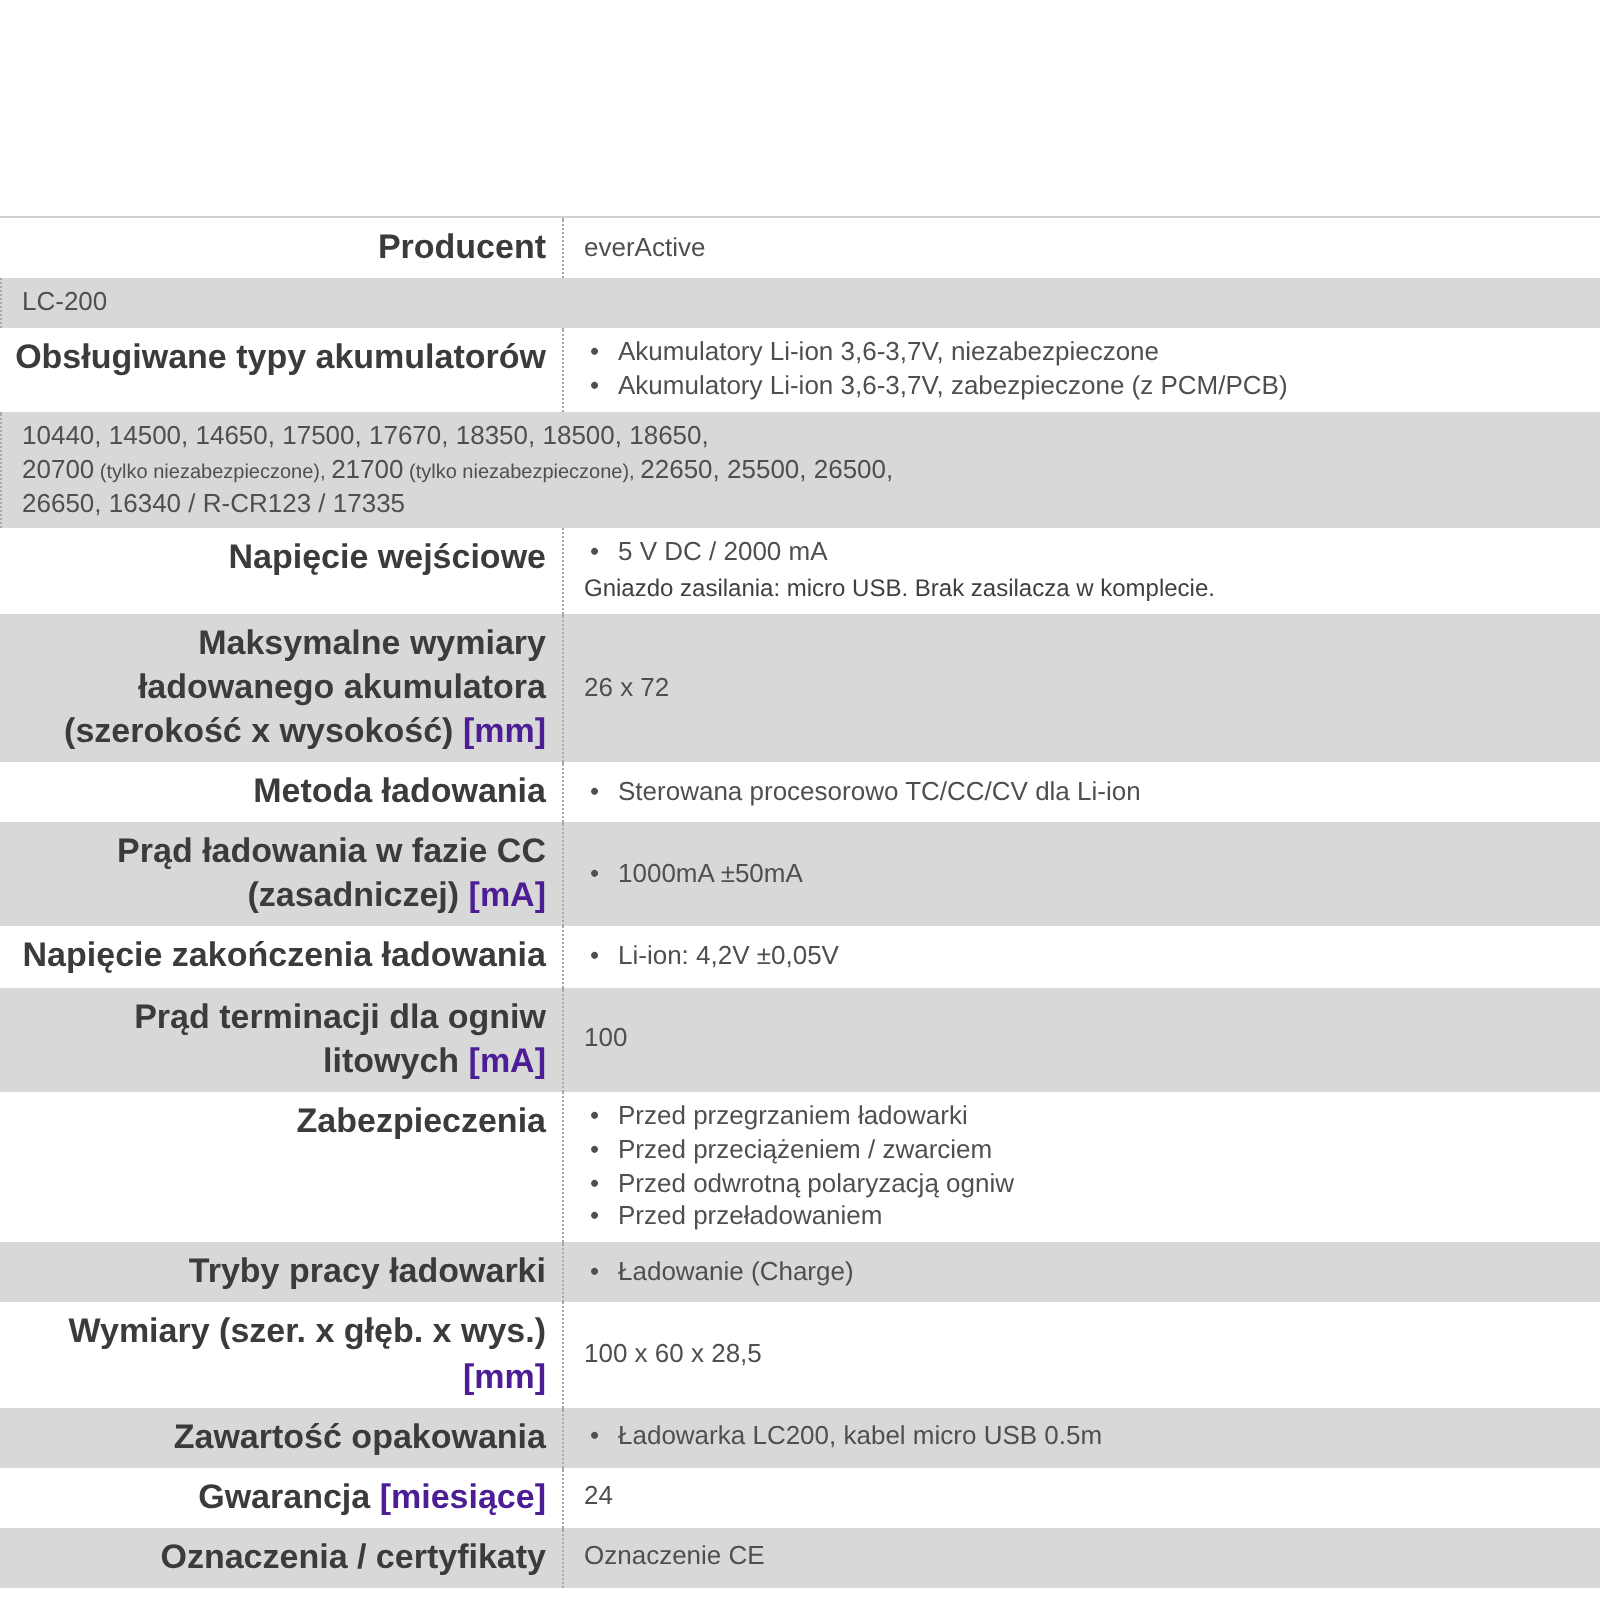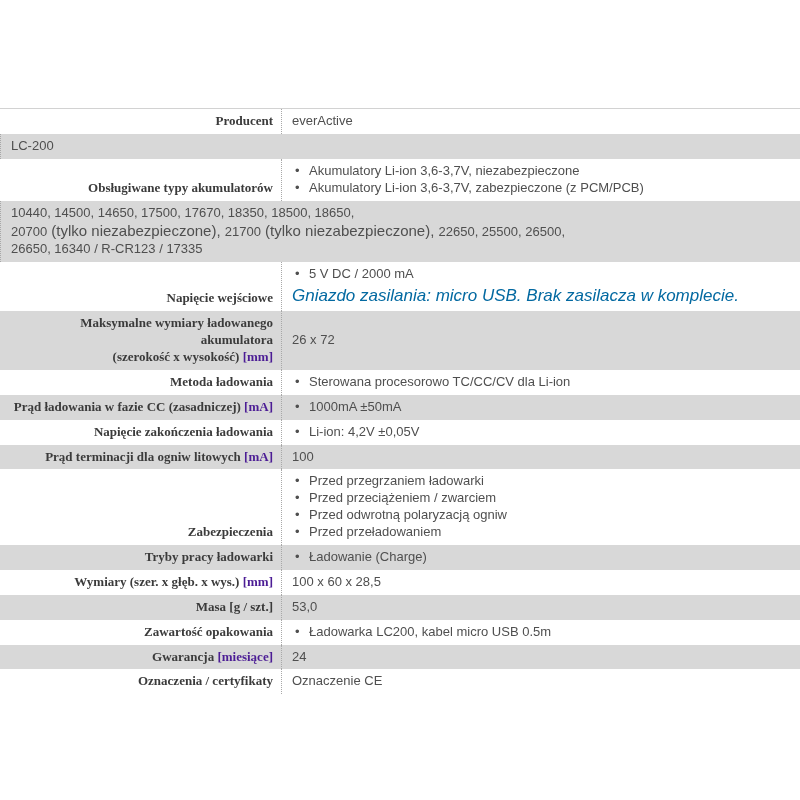--- a/index.html
+++ b/index.html
@@ -29,28 +29,27 @@
     align-items: stretch;
   }
   .row:nth-child(even) {
     background: #d8d8d8;
   }
   .cell-label {
     width: 281px;
     box-sizing: border-box;
     padding: 4px 8px 4px 6px;
     text-align: right;
-    font-size: 13px;
+    font-size: 17px;
     font-weight: bold;
     color: #3b3b3b;
     line-height: 1.3;
     display: flex;
     flex-direction: column;
-    justify-content: flex-end;
-    font-family: Liberation Serif, serif;
+    justify-content: flex-start;
   }
   .cell-value {
     flex: 1;
     box-sizing: border-box;
     border-left: 1px dotted #a8a8a8;
     padding: 4px 10px 4px 10px;
     font-size: 13px;
     color: #4f4f4f;
     line-height: 1.3;
     display: flex;
@@ -71,27 +70,26 @@
     padding-left: 17px;
   }
   ul.bullets li::before {
     content: "\2022";
     position: absolute;
     left: 3px;
     top: 0;
     color: #4f4f4f;
   }
   .note {
-    font-size: 17px;
-    color: #0369a1;
+    font-size: 12px;
+    color: #404040;
     margin-top: 2px;
-    font-style: italic;
   }
   .small-paren {
-    font-size: 15px;
+    font-size: 10px;
   }
 </style>
 </head>
 <body>
 
 <div class="page">
   <div class="spec-table">
 
     <div class="row">
       <div class="cell-label">
@@ -221,28 +219,20 @@
 
     <div class="row">
       <div class="cell-label">
           <span><span>Wymiary (szer. x głęb. x wys.)</span> <span class="unit">[mm]</span></span>
         </div>
       <div class="cell-value">
           <span>100 x 60 x 28,5</span>
         </div>
     </div>
 
-    <div class="row">
-      <div class="cell-label">
-          <span>Masa [g / szt.]</span>
-        </div>
-      <div class="cell-value">
-          <span>53,0</span>
-        </div>
-    </div>
 
     <div class="row">
       <div class="cell-label">
           <span>Zawartość opakowania</span>
         </div>
       <div class="cell-value">
         <ul class="bullets">
           <li>Ładowarka LC200, kabel micro USB 0.5m</li>
         </ul>
       </div>

